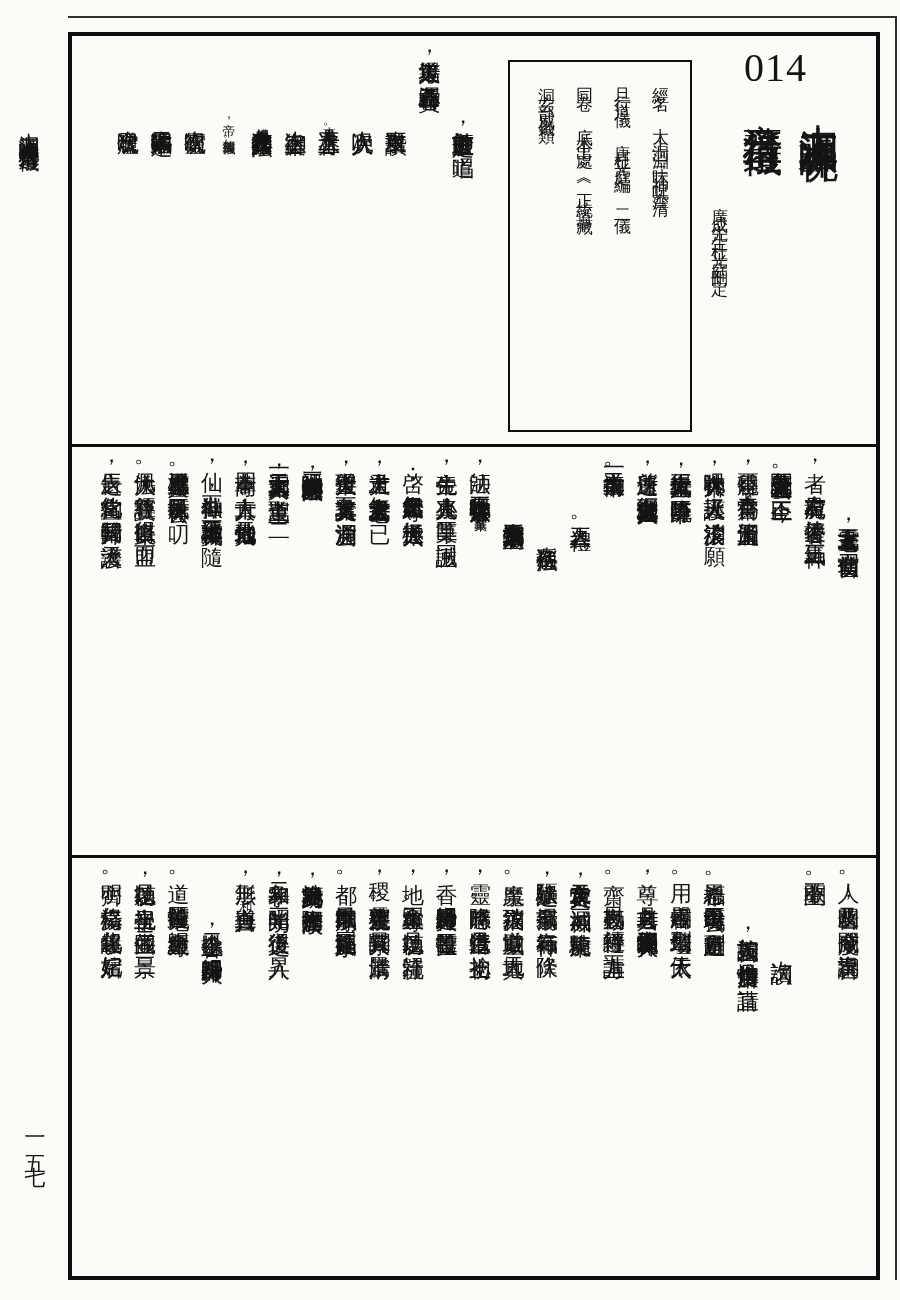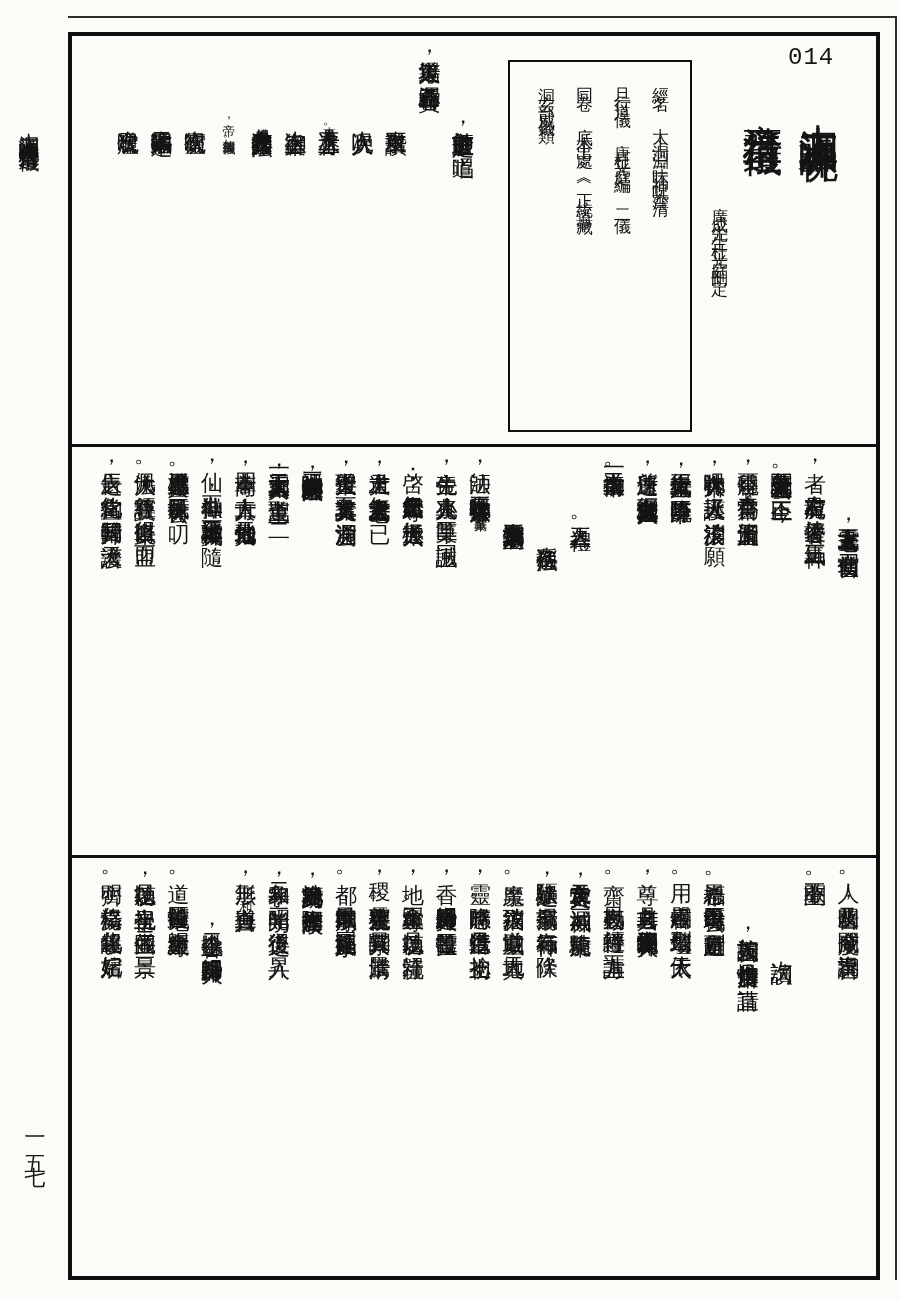--- a/index.html
+++ b/index.html
@@ -54,23 +54,23 @@
   .colophon-box {
     width: 184px; height: 372px;
     margin-top: 16px; margin-left: 28px; margin-right: 14px;
     border: 2px solid #0f0f0f;
     padding: 12px 10px;
   }
   .colophon-box .col {
     font-size: 17px; line-height: 37px; letter-spacing: 8px; margin: 0 1px;
   }
   .folio-number {
-    position: absolute; left: 788px; top: 44px;
-    font-size: 24px; letter-spacing: 1px;
-    font-family: Liberation Mono, monospace;
+    position: absolute; left: 744px; top: 44px;
+    font-size: 40px; letter-spacing: 1px;
+    font-family: Liberation Serif, serif;
   }
   .margin-title {
     position: absolute; left: 14px; top: 116px;
     writing-mode: vertical-rl; text-orientation: mixed;
     font-size: 21px; letter-spacing: 1.5px; line-height: 30px;
   }
   .page-number {
     position: absolute; left: 20px; top: 1126px;
     writing-mode: vertical-rl; text-orientation: mixed;
     font-size: 21px; letter-spacing: 12px; line-height: 30px;

